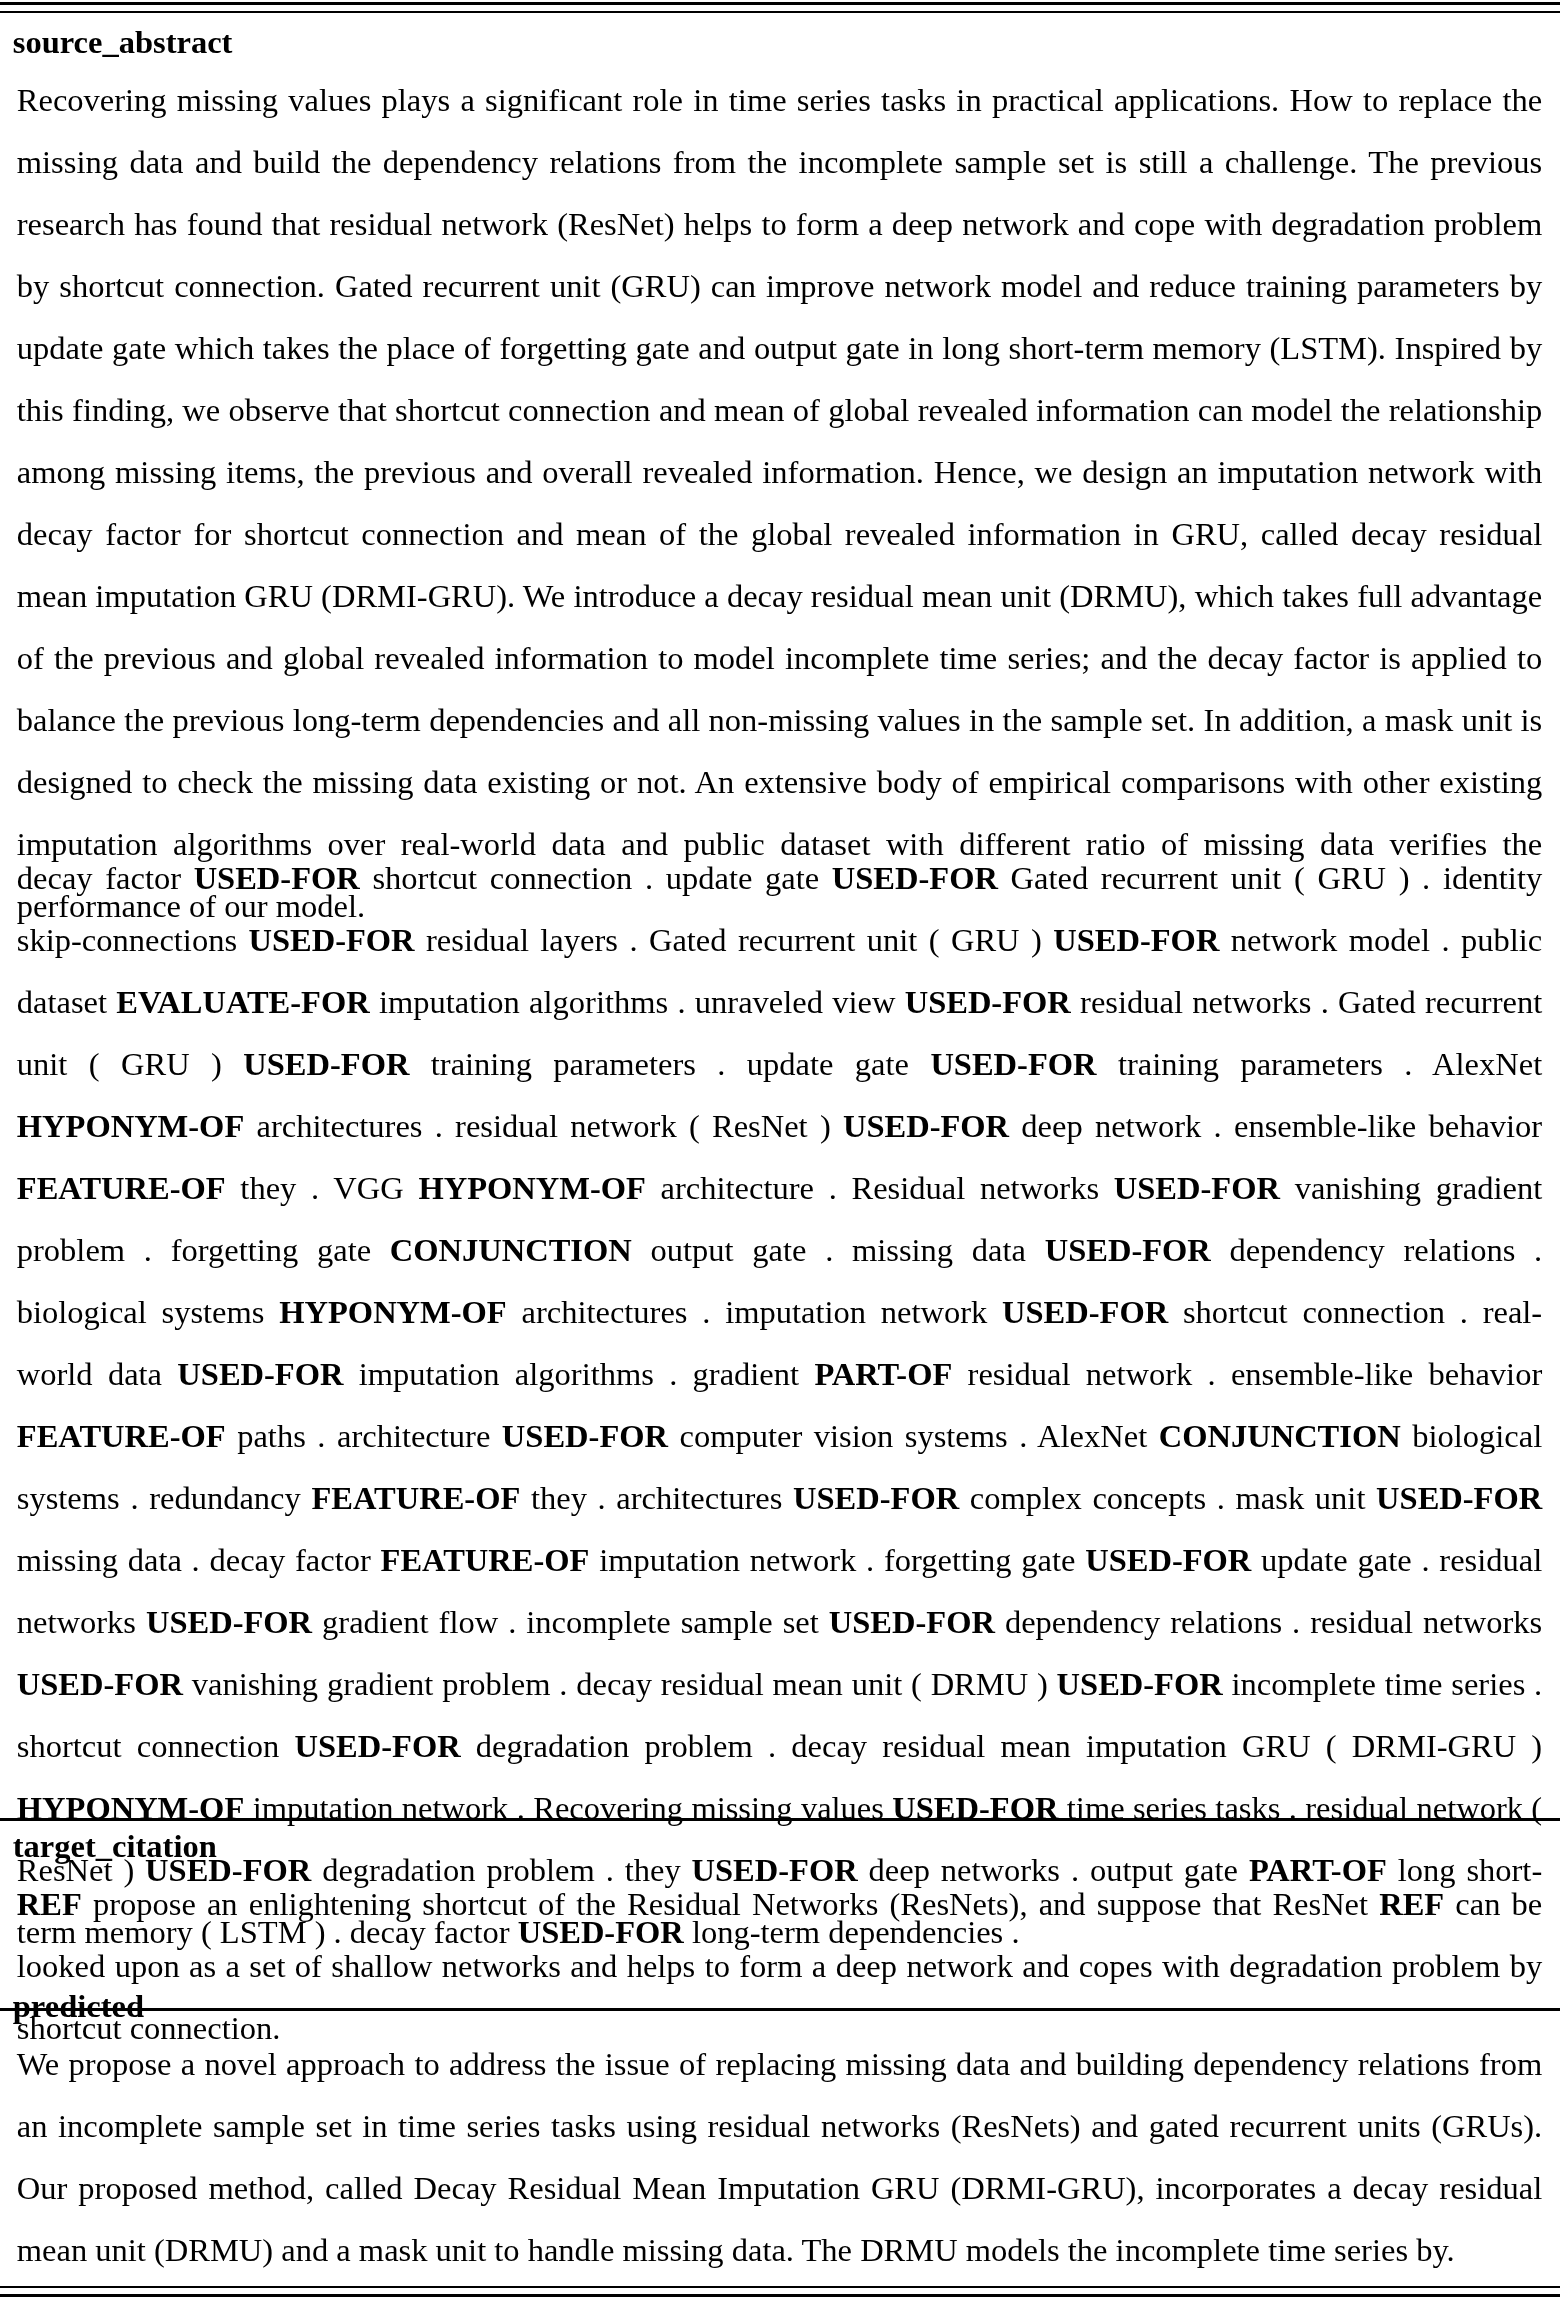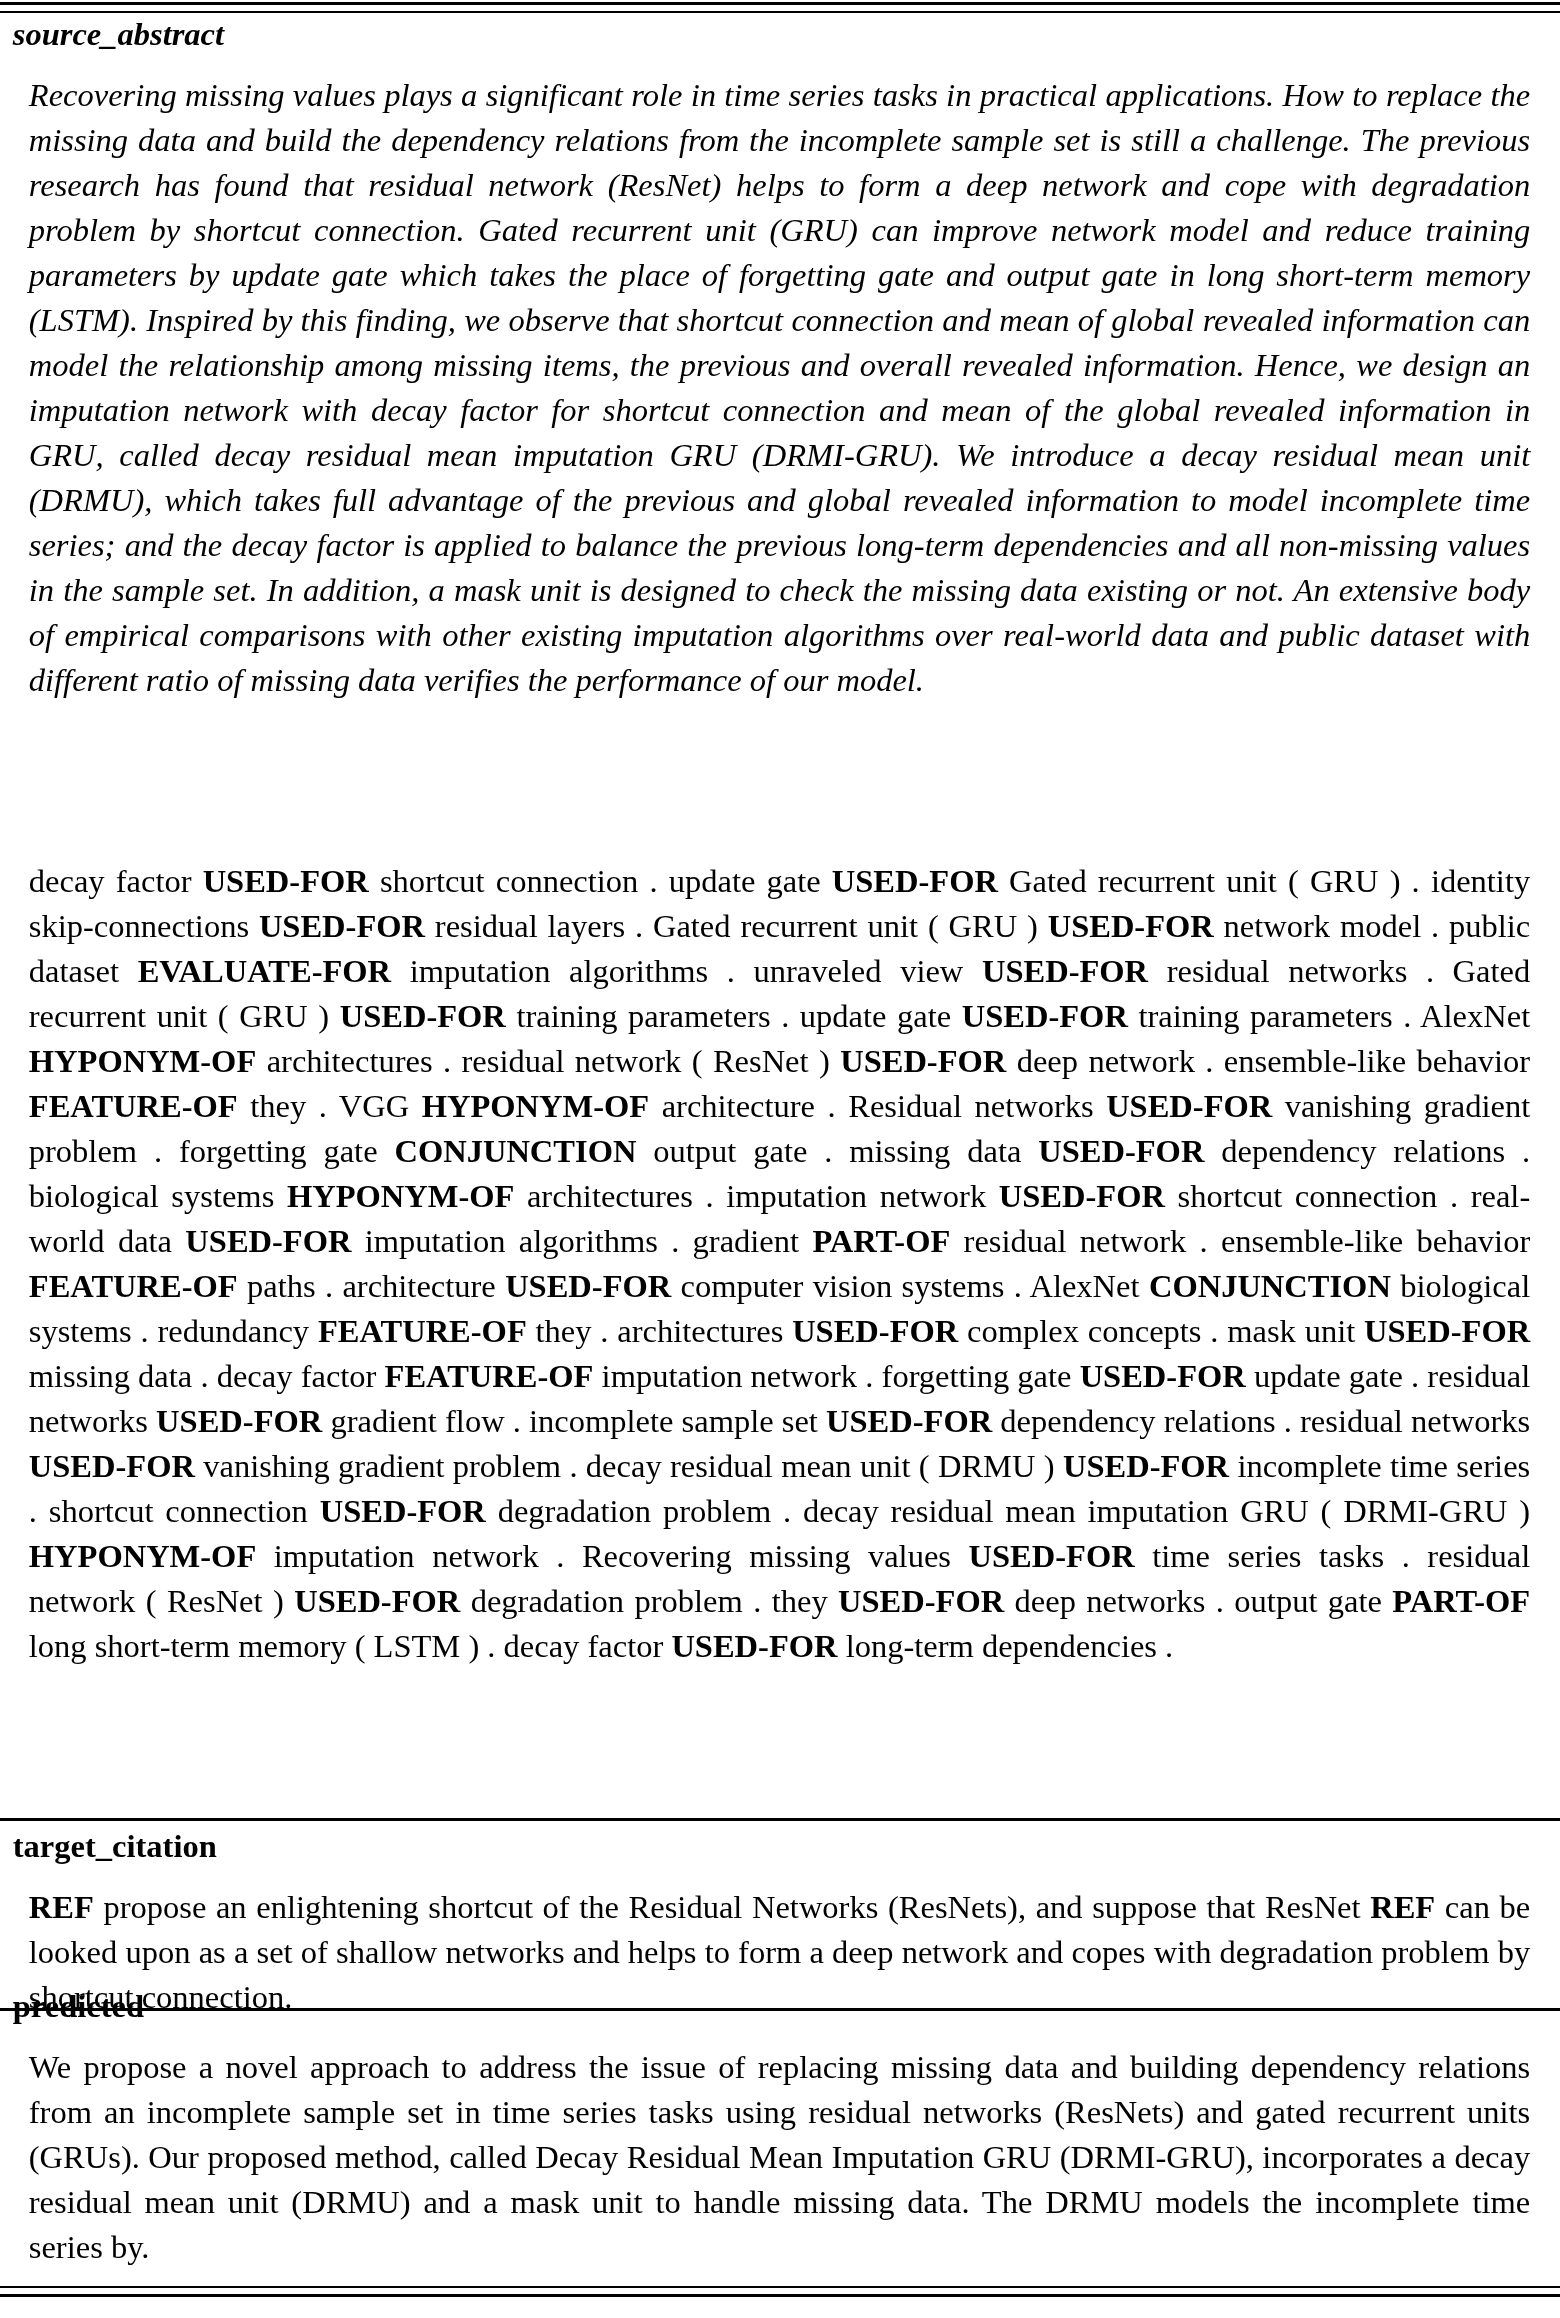--- a/index.html
+++ b/index.html
@@ -23,36 +23,36 @@
   #rule-mid-1       { top: 1818px; height: 3px; }
   #rule-mid-2       { top: 2008px; height: 3px; }
   #rule-bot-upper   { top: 2286px; height: 2px; }
   #rule-bot-lower   { top: 2294px; height: 3.4px; }
 
   .sec {
     position: absolute;
     left: 12.8px;
     right: 14.8px;
   }
-  #sec-source-abstract { top: 12px; font-style: italic; }
+  #sec-source-abstract { top: 20px; }
   #sec-relations       { top: 843px; }
   #sec-target-citation { top: 1824px; }
   #sec-predicted       { top: 1984px; }
 
   .sec h2 {
     margin: 0;
     font-size: 32.5px;
     line-height: 45px;
     font-weight: bold;
     text-align: left;
   }
   .sec p {
-    margin: 16px;
+    margin: 4px;
     font-size: 32.5px;
-    line-height: 45px;
+    line-height: 62px;
     text-align: justify;
   }
   .sec p b { font-weight: bold; }
 </style>
 </head>
 <body>
 
 <div class="page">
 
   <div class="rule" id="rule-top-upper"></div>

